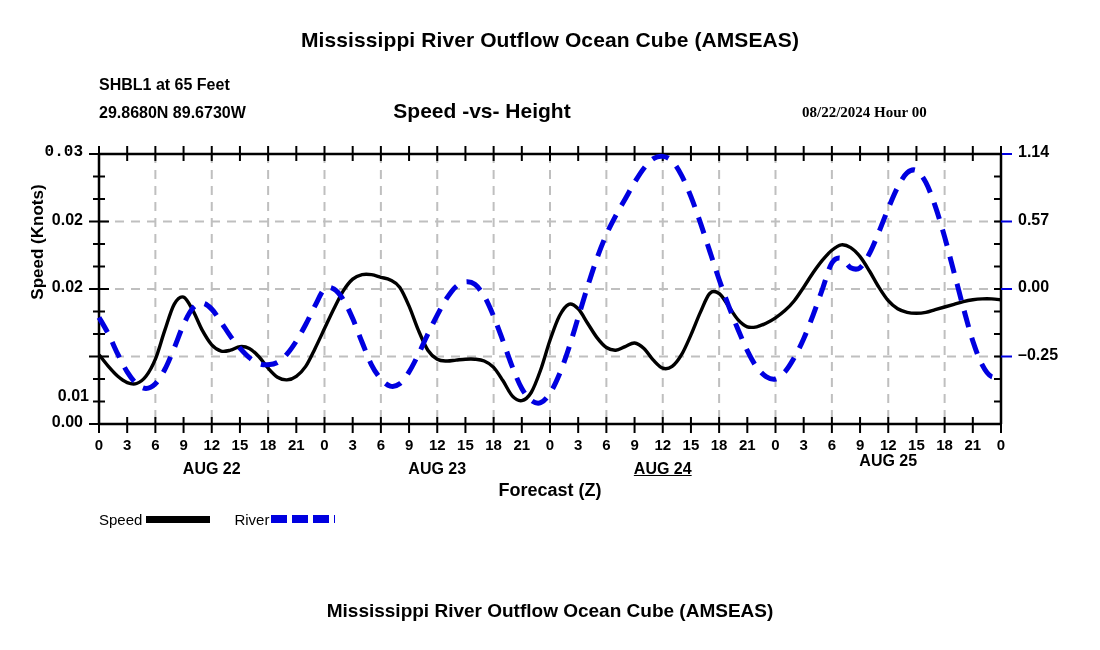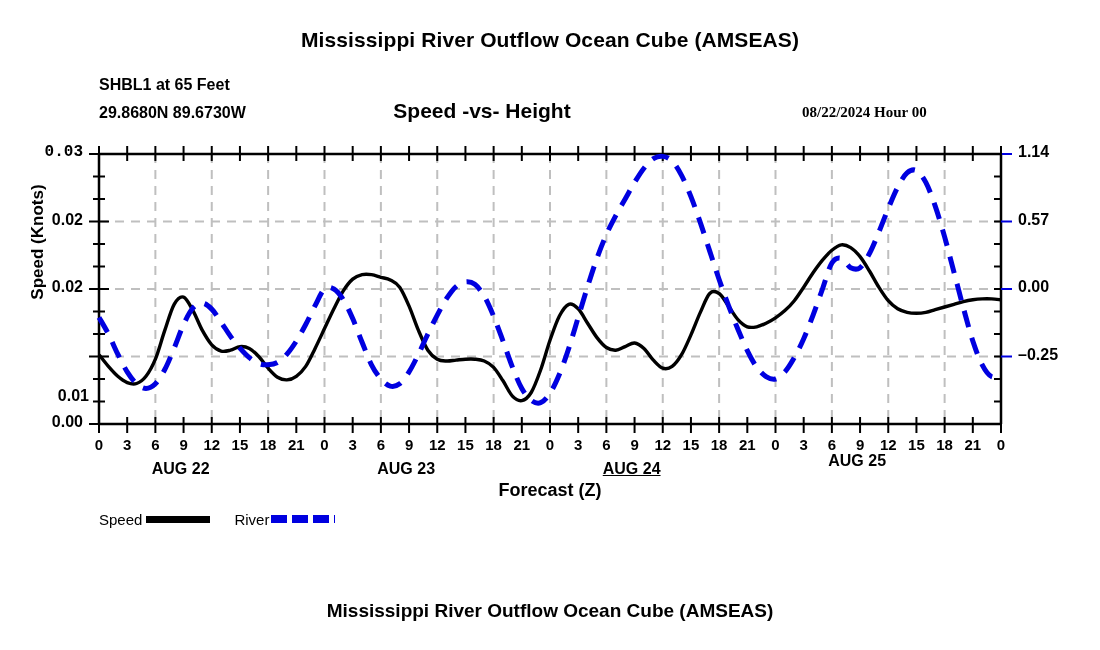--- a/index.html
+++ b/index.html
@@ -29,21 +29,21 @@
   #run-label     { left:802px; top:104px; font-size:15px; font-weight:bold;font-family:Liberation Serif, serif; }
   #ylabel-left {
     left:-72px; top:232px; width:220px; text-align:center;
     transform:rotate(-90deg);
     font-size:17px; font-weight:bold;
   }
   #xlabel { left:0; top:480px; width:1100px; text-align:center; font-size:18px; font-weight:bold; }
   .ytick-l { font-size:16px; font-weight:bold; text-align:right; width:60px; }
   .ytick-r { font-size:16px; font-weight:bold; text-align:left; width:60px; }
   .xtick   { font-size:15px; font-weight:bold; text-align:center; width:24px; }
-  .daylab  { font-size:16px; font-weight:bold; width:120px; }
+  .daylab  { font-size:16px; font-weight:bold; text-align:center; width:120px; }
   #legend { left:99px; top:508px; height:22px; display:flex; align-items:center; }
   .leg-text { font-size:15px; font-weight:normal; }
   .leg-solid { width:64px; height:7px; background:#000; margin-left:4px; margin-right:24px; }
   .leg-dash  { width:64px; height:8px; margin-left:2px;
                background:repeating-linear-gradient(to right,#0000e0 0 16px, #ffffff 16px 21px); }
   svg { display:block; }
 </style>
 </head>
 <body>
 

